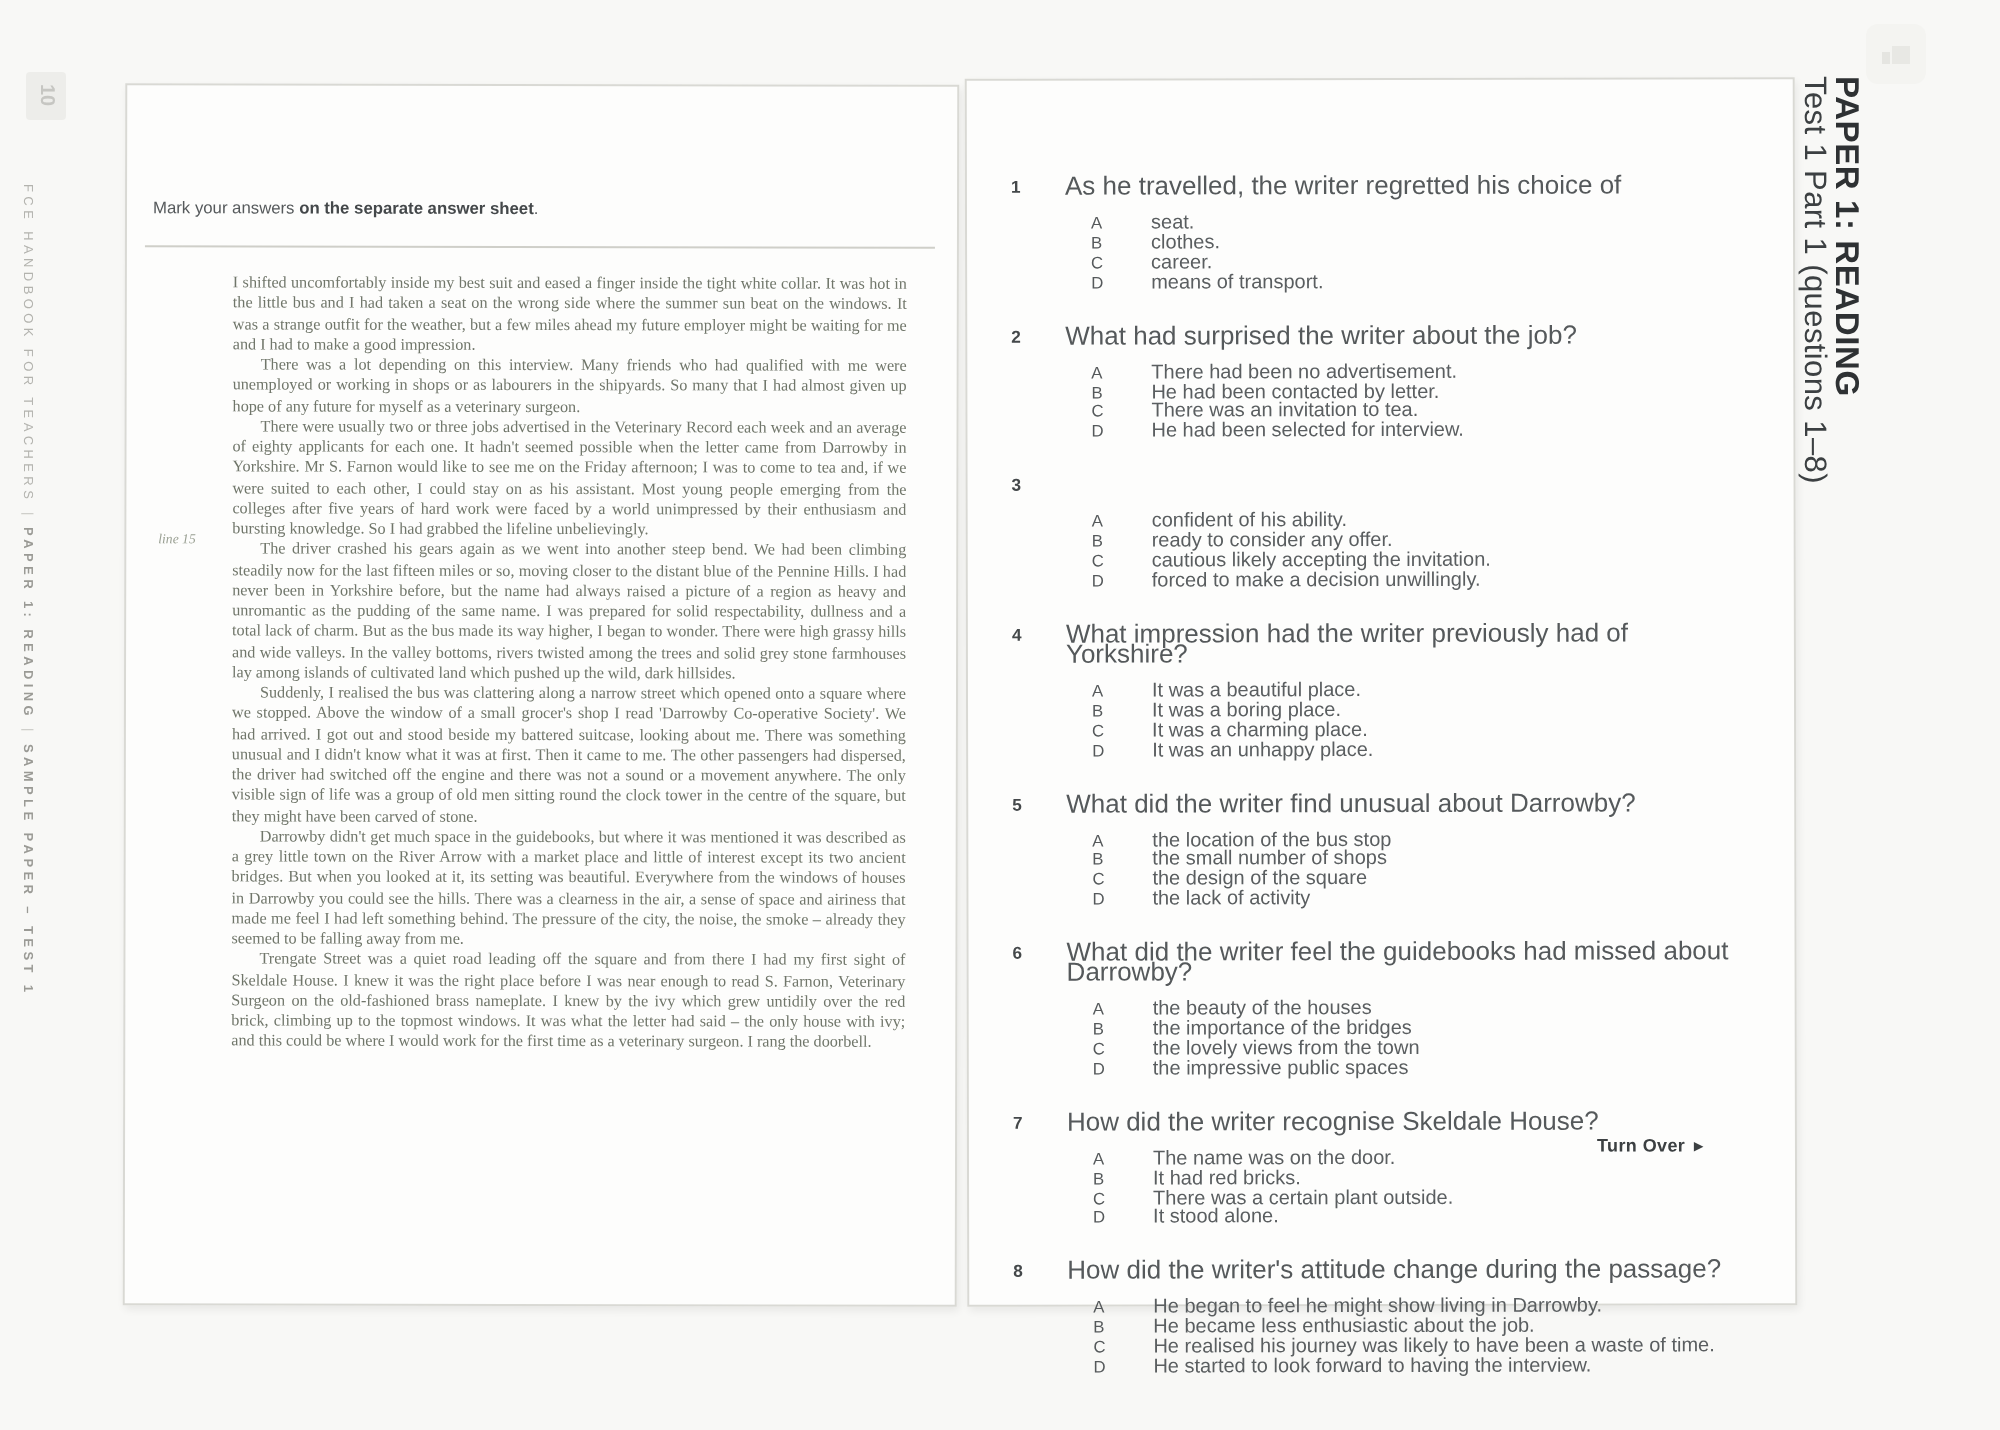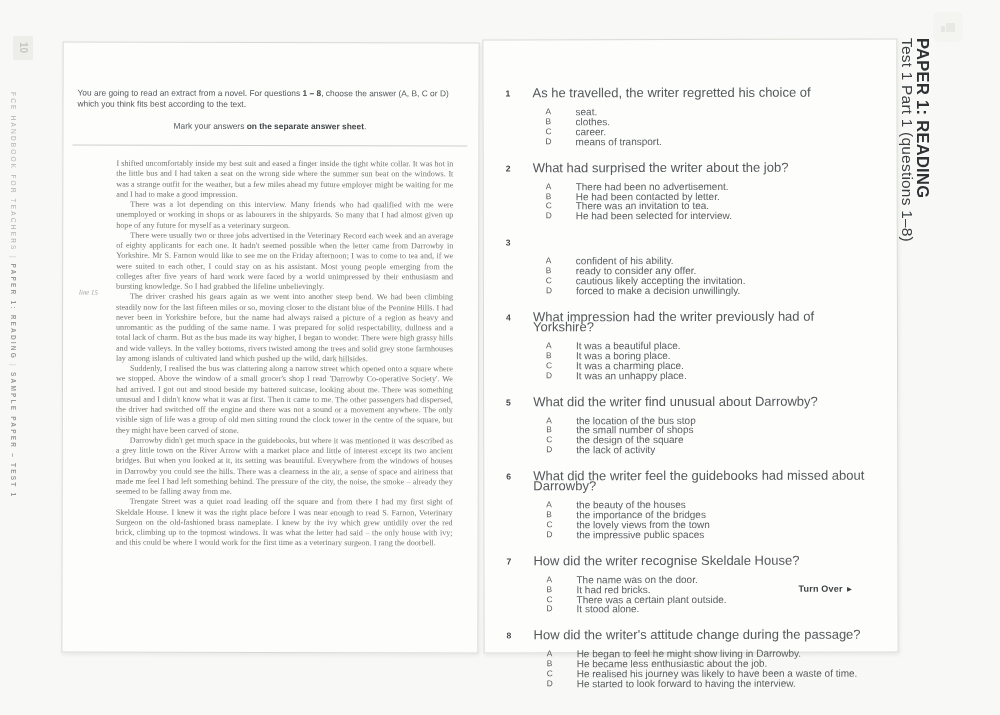--- a/index.html
+++ b/index.html
@@ -66,21 +66,21 @@
   
   .lp-inner{padding:45px 15px 0 13px;}
   .part-heading{
     text-align:center;font-weight:bold;font-size:9.5px;color:#454a4c;
     margin-bottom:14px;letter-spacing:0.2px;
   }
   .instructions{
     font-size:8.4px;line-height:11px;color:#55595b;
     margin:0 0 0 1px;
   }
-  .mark-line{font-size:8.4px;line-height:11px;color:#55595b;margin-top:11px;text-align:center;}
+  .mark-line{font-size:8.4px;line-height:11px;color:#55595b;margin-top:11px;}
   .bold-seg{font-weight:bold;color:#44484a;}
   .rule{border:none;border-top:1px solid #cfcfc9;margin:13px -4px 0 -4px;}
 
   .passage{
     position:relative;
     margin:13px 10px 0 40px;
     font-family:"Liberation Serif",serif;
     font-size:8.1px;line-height:10.25px;
     color:#70766a;
     text-align:justify;
@@ -100,21 +100,21 @@
   .q-num{
     width:27px;padding-left:22px;box-sizing:content-box;
     font-weight:bold;font-size:8.6px;color:#44484a;flex:none;
   }
   .q-text{font-size:13px;color:#55595b;line-height:10px;}
   .options{margin:9px 0 0 62px;}
   .opt{display:flex;line-height:9.9px;}
   .opt-letter{width:30px;flex:none;font-size:8.4px;color:#55595b;}
   .opt-text{font-size:10px;color:#5a5e60;}
   .turn-over{
-    position:absolute;right:44px;bottom:10px;
+    position:absolute;right:44px;bottom:26px;
     font-weight:bold;font-size:9px;color:#3c4042;letter-spacing:0.2px;
   }
   .turn-over .arrow{font-size:8px;position:relative;top:-0.5px;}
 </style>
 </head>
 <body>
 
 <div id="page-badge" class="v-text">
   <span>10</span>
 </div>
@@ -123,21 +123,20 @@
   <span>FCE HANDBOOK FOR TEACHERS</span>
   <span class="sep">|</span>
   <span class="strong">PAPER 1: READING</span>
   <span class="sep">|</span>
   <span class="strong">SAMPLE PAPER – TEST 1</span>
 </div>
 
 <div class="page" id="left-page">
   <div class="lp-inner">
 
-    <p class="instructions"><span>You are going to read an extract from a novel.  For questions </span><span class="bold-seg">1 – 8</span><span>, choose the answer (A, B, C or D) which you think fits best according to the text.</span></p>
 
     <p class="mark-line"><span>Mark your answers </span><span class="bold-seg">on the separate answer sheet</span><span>.</span></p>
 
     <hr class="rule">
 
     <div class="passage">
       <span class="margin-note">line 15</span>
       <p class="first">I shifted uncomfortably inside my best suit and eased a finger inside the tight white collar.  It was hot in the little bus and I had taken a seat on the wrong side where the summer sun beat on the windows.  It was a strange outfit for the weather, but a few miles ahead my future employer might be waiting for me and I had to make a good impression.</p>
       <p>There was a lot depending on this interview.  Many friends who had qualified with me were unemployed or working in shops or as labourers in the shipyards.  So many that I had almost given up hope of any future for myself as a veterinary surgeon.</p>
       <p>There were usually two or three jobs advertised in the Veterinary Record each week and an average of eighty applicants for each one.  It hadn't seemed possible when the letter came from Darrowby in Yorkshire.  Mr S. Farnon would like to see me on the Friday afternoon; I was to come to tea and, if we were suited to each other, I could stay on as his assistant.  Most young people emerging from the colleges after five years of hard work were faced by a world unimpressed by their enthusiasm and bursting knowledge.  So I had grabbed the lifeline unbelievingly.</p>

